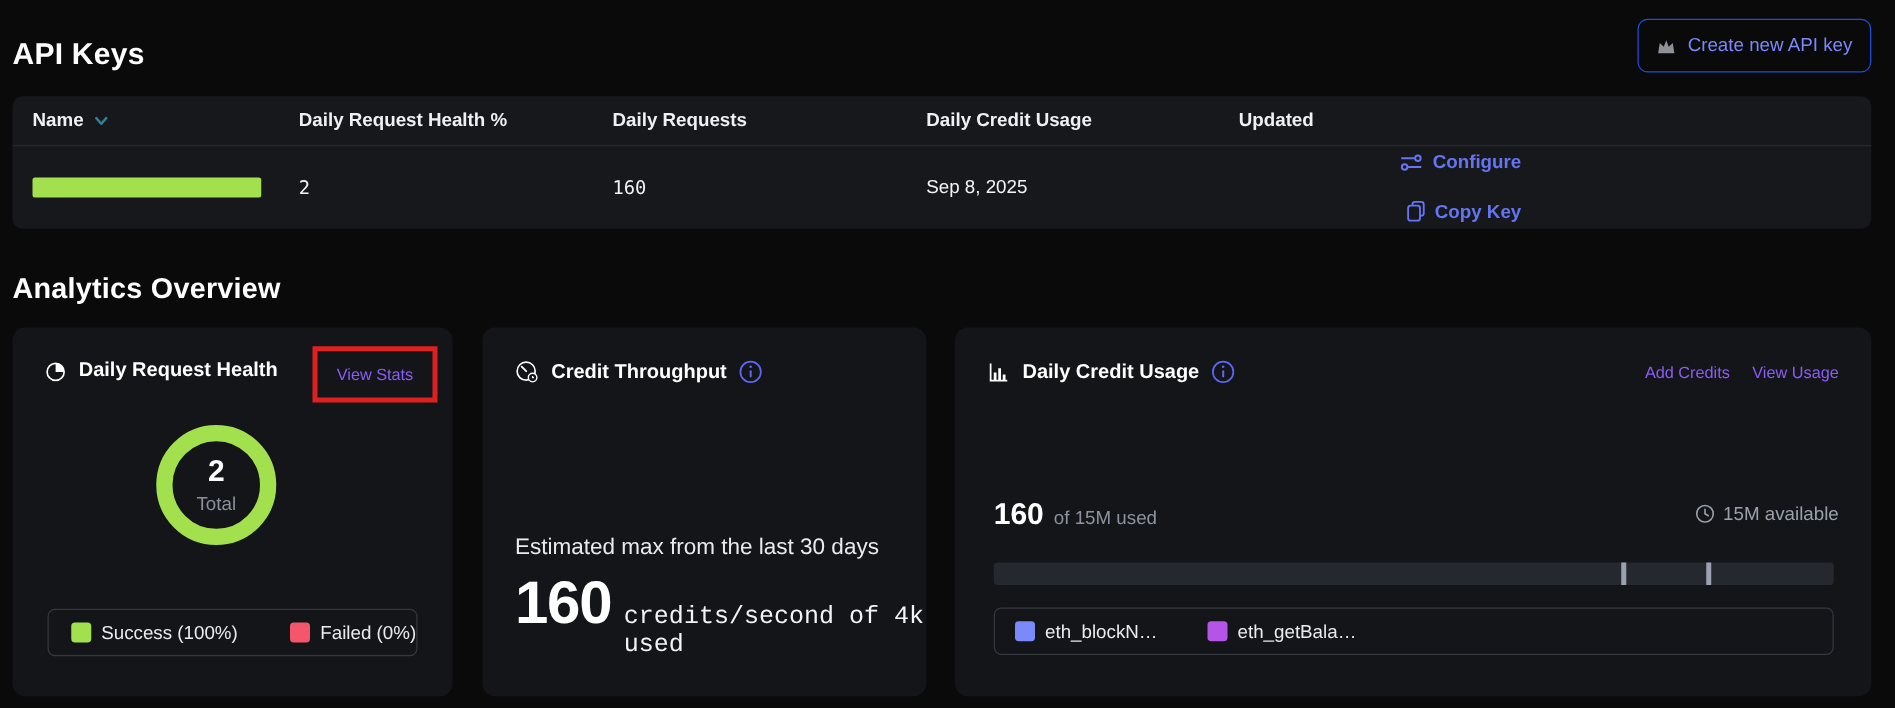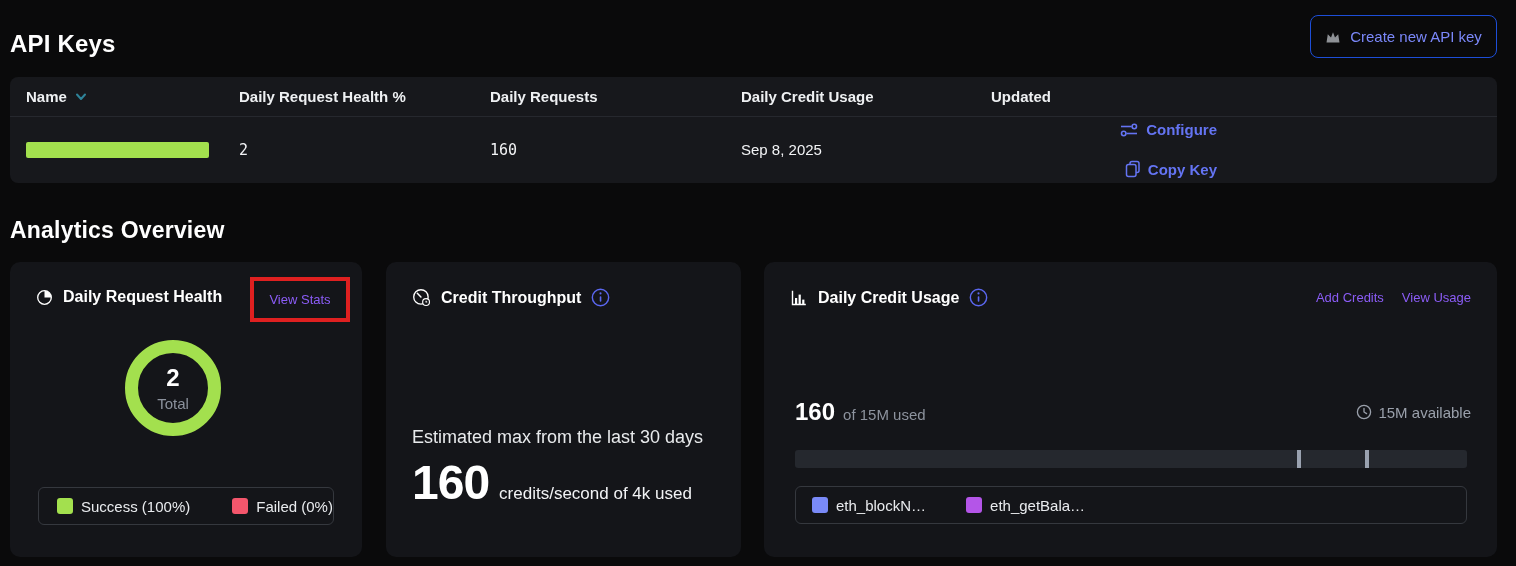--- a/index.html
+++ b/index.html
@@ -60,21 +60,21 @@
     display:flex; align-items:center; font-size:15px; color:#e9ebee;
   }
   #health-legend { left:28px; top:225px; width:296px; height:38px; padding-left:18px; gap:42px; }
   #usage-legend  { left:31px; top:224px; width:672px; height:38px; padding-left:16px; gap:40px; }
   .legend-item { display:flex; align-items:center; gap:8px; }
   .legend-swatch { width:16px; height:16px; border-radius:3px; }
 
   .throughput-note { position:absolute; left:26px; top:165px; font-size:18px; color:#e8eaec; }
   .big-row { position:absolute; left:26px; top:193px; display:flex; align-items:baseline; gap:10px; }
   .big-value { font-size:48px; font-weight:700; letter-spacing:-1px; }
-  .big-suffix { font-size:17px; color:#f2f3f5; }
+  .big-suffix { font-size:20px; color:#f2f3f5;font-family:Liberation Mono, monospace; }
 
   .usage-row { position:absolute; left:31px; right:26px; top:136px; display:flex; align-items:baseline; }
   .used-value { font-size:24px; font-weight:700; }
   .used-suffix { font-size:15px; color:#8d939e; margin-left:8px; }
   .available { margin-left:auto; display:flex; align-items:center; gap:6px; font-size:15px; color:#9aa0ab; }
 
   .usage-bar { position:absolute; left:31px; top:188px; width:672px; height:18px; background:#25282e; border-radius:3px; }
   .usage-tick { position:absolute; top:0; width:4px; height:18px; background:#9aa2b0; }
   .tick-1 { left:74.7%; }
   .tick-2 { left:84.8%; }

